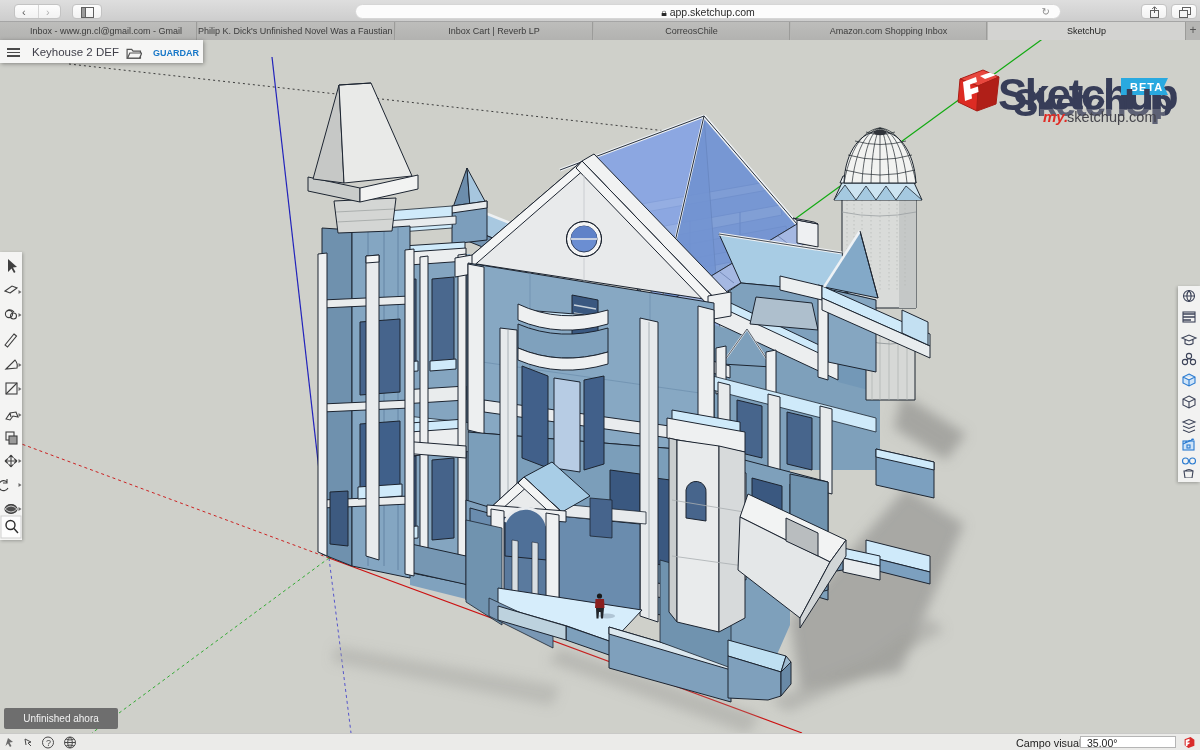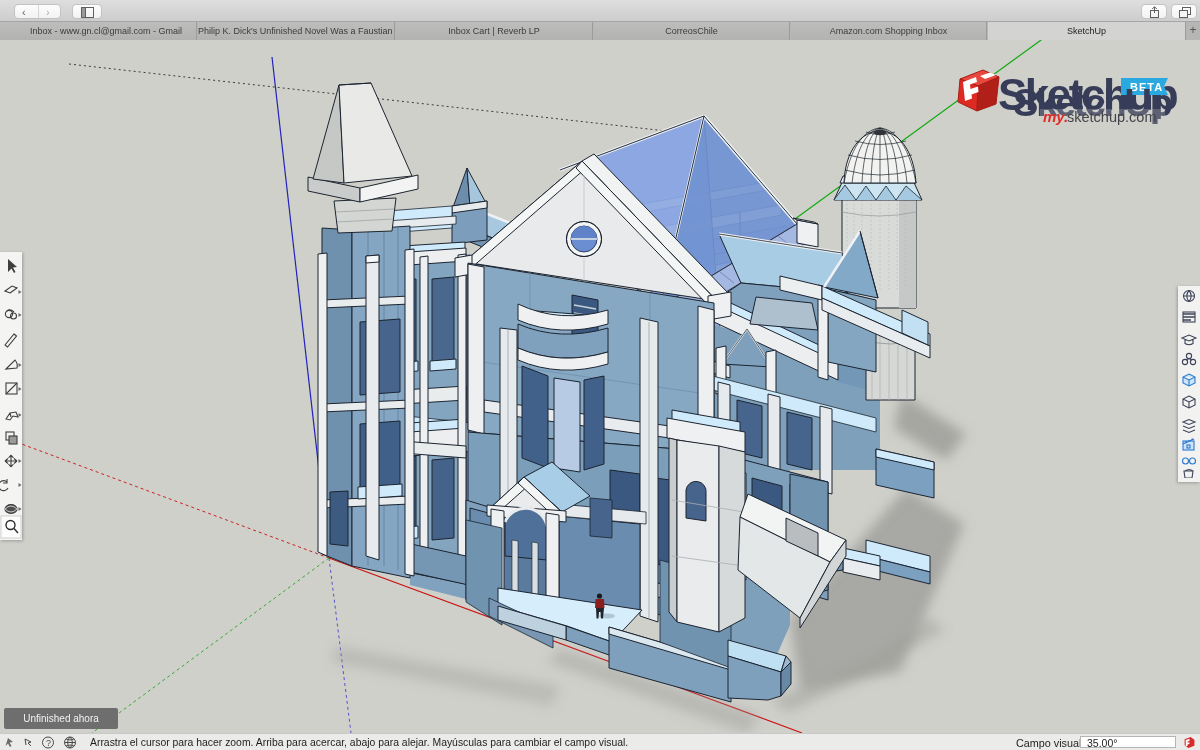--- a/index.html
+++ b/index.html
@@ -410,20 +410,21 @@
     <div class="chev" style="left:7px;">‹</div>
     <div class="chev" style="left:31px;color:#b0b0b0;">›</div>
   </div>
   <div class="tbtn" id="sidebtn">
     <svg width="13" height="11" style="position:absolute;left:8px;top:2px" viewBox="0 0 13 11">
       <rect x="0.5" y="0.5" width="12" height="10" fill="none" stroke="#5f5f5f"></rect>
       <line x1="4.5" y1="0" x2="4.5" y2="11" stroke="#5f5f5f"></line>
       <rect x="1" y="1" width="3" height="9" fill="#9a9a9a"></rect>
     </svg>
   </div>
+  <div id="addr">🔒︎ app.sketchup.com<span id="reload">↻</span></div>
   <div class="tbtn" id="sharebtn">
     <svg width="11" height="12" style="position:absolute;left:7px;top:1px" viewBox="0 0 11 12">
       <rect x="1.5" y="4.5" width="8" height="7" fill="none" stroke="#5f5f5f"></rect>
       <line x1="5.5" y1="1" x2="5.5" y2="7" stroke="#5f5f5f"></line>
       <path d="M3.2 3 L5.5 0.7 L7.8 3" fill="none" stroke="#5f5f5f"></path>
     </svg>
   </div>
   <div class="tbtn" id="tabsbtn">
     <svg width="12" height="11" style="position:absolute;left:7px;top:2px" viewBox="0 0 12 11">
       <rect x="3.5" y="0.5" width="8" height="7" fill="none" stroke="#5f5f5f"></rect>
@@ -434,20 +435,33 @@
 <div id="tabbar">
   <div class="tab" style="left:0;width:197px;padding-left:16px;">Inbox - www.gn.cl@gmail.com - Gmail</div>
   <div class="tab" style="left:198px;width:197px;">Philip K. Dick's Unfinished Novel Was a Faustian Fa...</div>
   <div class="tab" style="left:396px;width:197px;">Inbox Cart | Reverb LP</div>
   <div class="tab" style="left:594px;width:196px;">CorreosChile</div>
   <div class="tab" style="left:791px;width:196px;">Amazon.com Shopping Inbox</div>
   <div class="tab active" style="left:988px;width:198px;">SketchUp</div>
 </div>
 <div id="plustab">+</div>
 
+<div id="apphdr">
+  <div id="burger">
+        <div style="top:8px"></div>
+        <div style="top:11.5px"></div>
+        <div style="top:15px"></div>
+      </div>
+  <div id="title">Keyhouse 2 DEF</div>
+  <svg width="16" height="12" style="position:absolute;left:126px;top:7px" viewBox="0 0 17 13">
+    <path d="M1 2.5 h5 l1.5 2 h8 v7.5 h-14.5 z" fill="none" stroke="#555" stroke-width="1.3"></path>
+    <path d="M1.5 12 L4 6.5 h13 L14.5 12 z" fill="#f6f6f5" stroke="#555" stroke-width="1.3"></path>
+  </svg>
+  <div id="guardar">GUARDAR</div>
+</div>
 
 <div id="ltool"><svg width="22" height="288" viewBox="0 0 22 288" id="ltoolsvg">
 <g stroke="#3e3e3e" fill="none" stroke-width="1.1">
   <path d="M8 7 L8 20 L11.5 16.5 L14 21 L15.5 20 L13 15.5 L17 15 Z" fill="#3f3f3f" stroke="none"></path>
   <path d="M5 39 l7 -5 5 2 -7 5 z M10 41 l7 -5"></path>
   <circle cx="9" cy="62" r="3.6"></circle>
           <circle cx="13.5" cy="64" r="3"></circle>
           <path d="M7 59 q3 -3 7 1"></path>
   <path d="M5 93 L14 82 l2.5 2 L7.5 95 Z M14 82 l2.5 2"></path>
   <path d="M6 117 L15 108 a9 9 0 0 1 2 8 Z"></path>
@@ -504,21 +518,20 @@
   <svg width="88" height="17" viewBox="0 0 88 17" style="position:absolute;left:0;top:0" id="sbicons">
 <g stroke="#4a4a4a" fill="none" stroke-width="1">
   <path d="M8 4 l5 4 -3.5 0.5 2 3.5 -1.5 1 -2 -3.5 -2.5 2.5 z" fill="#6a6a6a" stroke="none"></path>
   <path d="M25 5 l6 3 -3 1 3 3 M25 5 l1 6"></path>
   <circle cx="48" cy="8.5" r="5.5"></circle>
           <text x="46" y="12" font-size="9" fill="#4a4a4a" stroke="none">?</text>
   <circle cx="70" cy="8.5" r="5.5"></circle>
           <path d="M64.5 8.5 h11 M70 3 a7.5 7.5 0 0 1 0 11 M70 3 a7.5 7.5 0 0 0 0 11 M66 5 q4 2 8 0 M66 12 q4 -2 8 0"></path>
 </g>
 </svg>
-  <div id="statustext">Arrastra el cursor para hacer zoom. Arriba para acercar, abajo para alejar. Mayúsculas para cambiar el campo visual.</div>
   <div id="campolbl">Campo visual</div>
   <div id="campoinput">35.00°</div>
   <svg width="13" height="13" viewBox="0 0 24 24" style="position:absolute;left:1183px;top:2px">
     <path d="M3 6 L14 2 L21 7 L21 18 L10 22 L3 17 Z" fill="#d92b2b"></path>
     <path d="M5 7.5 L12 5 L12 9 L8.5 10.2 L8.5 12.5 L12 11.4 L12 14.5 L8.5 15.6 L8.5 18 L5 19 Z" fill="#fff"></path>
   </svg>
 </div>
 
 <div id="logo">
   <svg width="250" height="70" viewBox="0 0 250 70">

